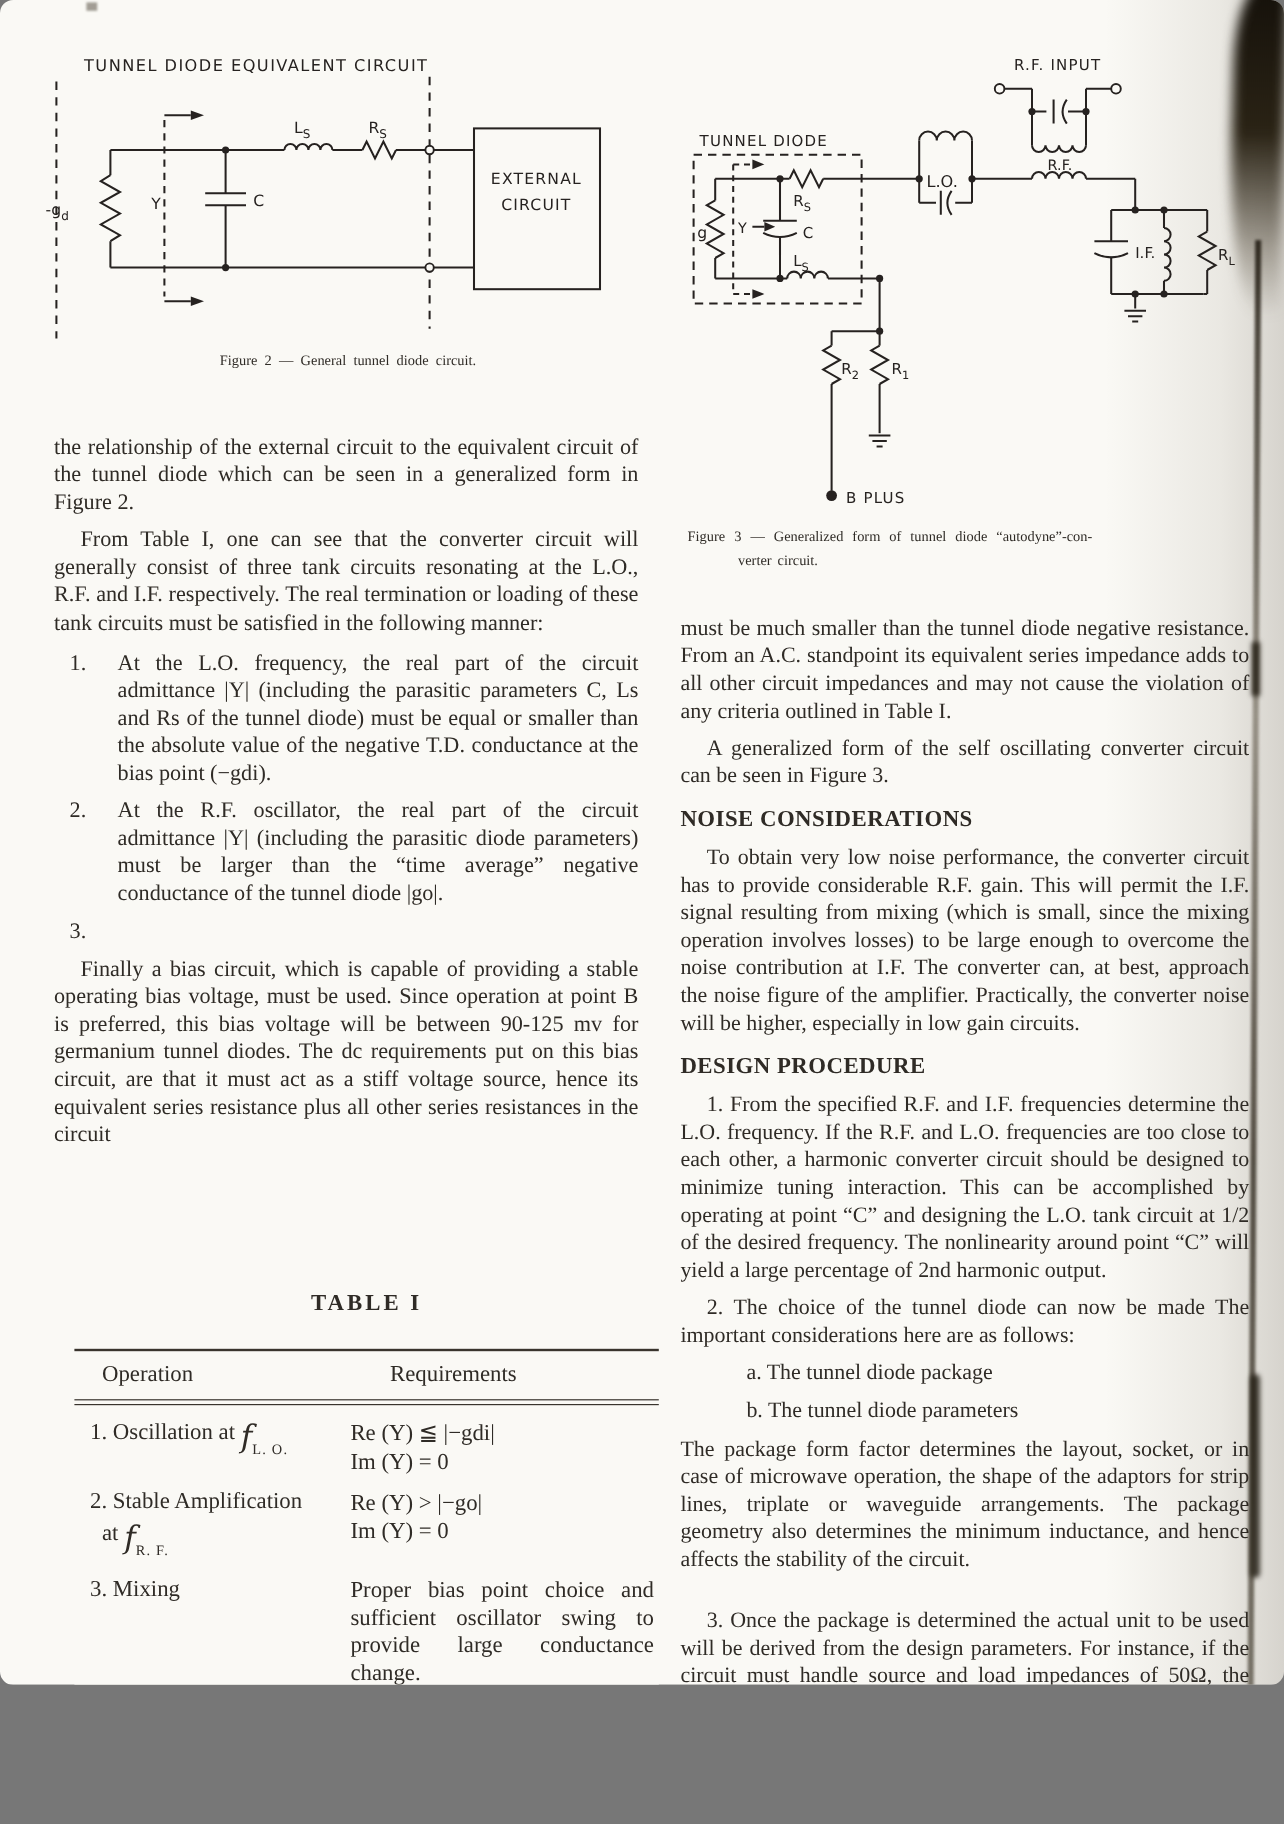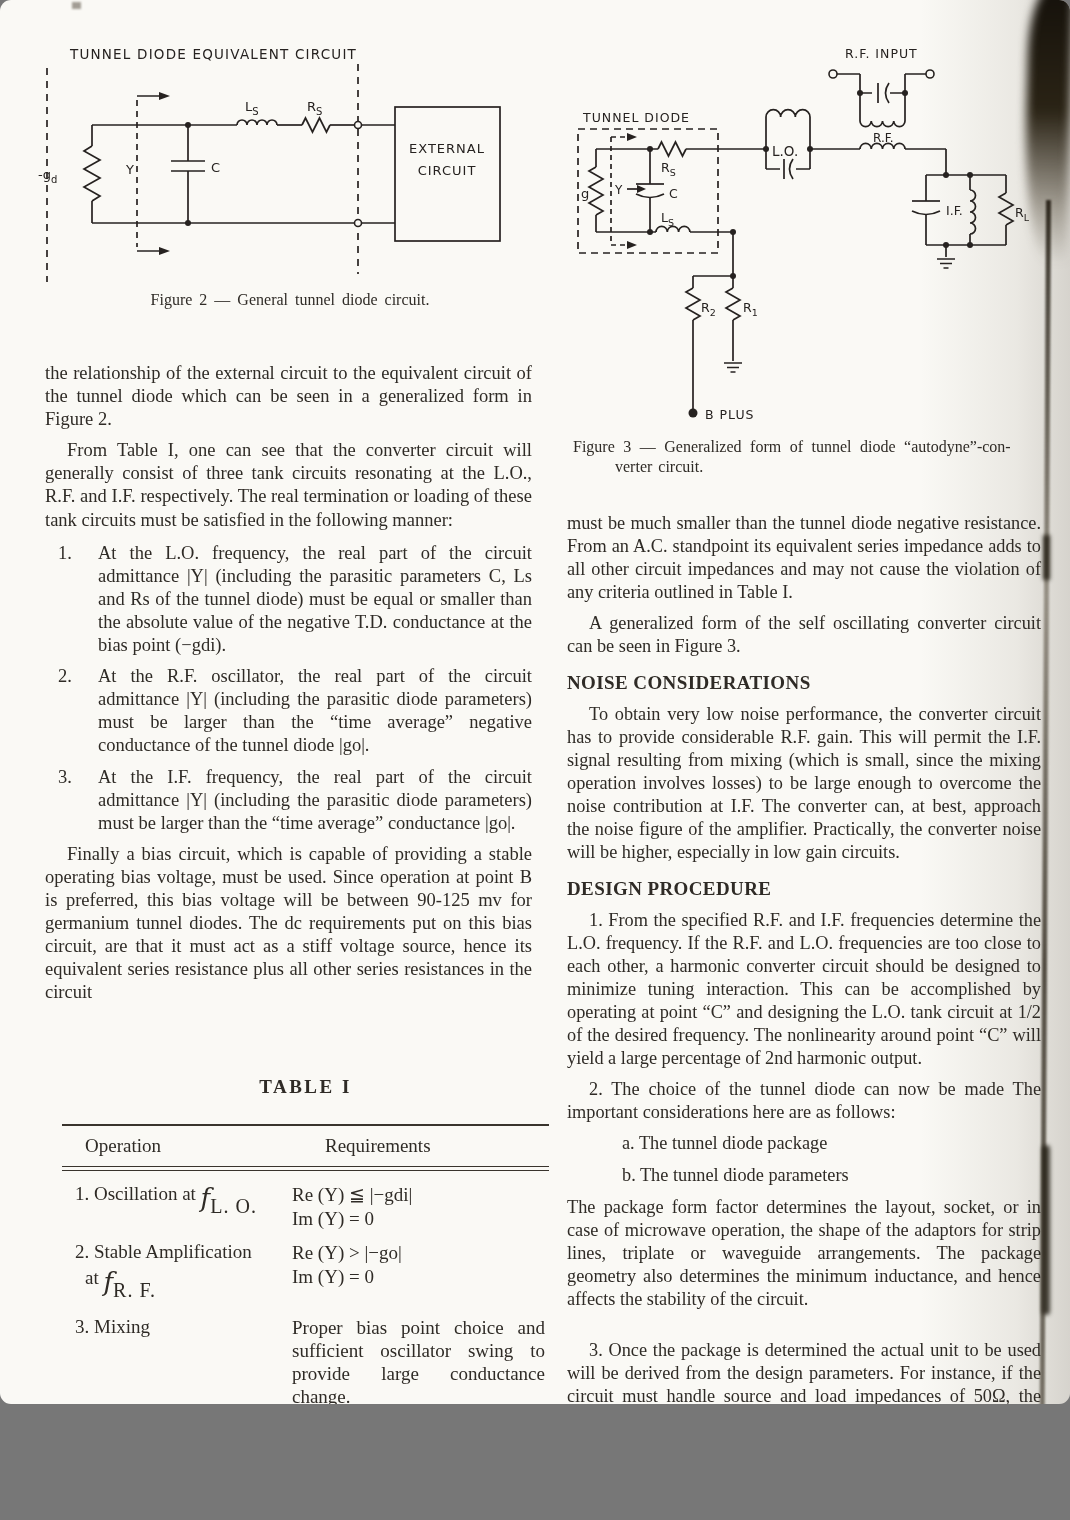--- a/index.html
+++ b/index.html
@@ -17,21 +17,21 @@
   .edge-seg{position:absolute;background:rgba(25,20,10,0.8);filter:blur(2px);}
   .seg1{left:1043px;top:535px;width:7px;height:45px;}
   .seg2{left:1042px;top:1145px;width:8px;height:170px;border-radius:4px;}
   .seg3{left:1044px;top:1470px;width:9px;height:50px;}
   .corner-tick{position:absolute;left:72px;top:2px;width:9px;height:7px;background:rgba(90,82,70,0.55);filter:blur(1px);}
 
   
   svg text{font-family:"DejaVu Sans","Liberation Sans",sans-serif;fill:#262220;}
   .fig2{position:absolute;left:30px;top:40px;}
   .fig3{position:absolute;left:563px;top:45px;}
-  .figcap{font-size:16px;line-height:20px;color:#2f2b26;}
+  .figcap{font-size:12px;line-height:20px;color:#2f2b26;}
   .fig2cap{position:absolute;left:60px;top:290px;width:460px;text-align:center;word-spacing:3px;}
   .fig3cap{position:absolute;left:573px;top:437px;width:478px;}
   .fig3cap .l1{word-spacing:4.5px;}
   .fig3cap .l2{padding-left:42px;word-spacing:2px;}
 
   
   .lcol{position:absolute;left:45px;top:362px;width:487px;font-size:18.5px;line-height:23.1px;}
   .rcol{position:absolute;left:567px;top:512px;width:474px;font-size:18.3px;line-height:23px;}
   .p{margin:0 0 8px 0;text-align:justify;}
   .ind{text-indent:22px;}
@@ -47,21 +47,21 @@
   .rule-top{border-top:2.5px solid #39342d;}
   .thead{display:flex;padding:9px 0 9px 0;}
   .thead .c1{width:217px;padding-left:23px;}
   .thead .c2{flex:1;padding-left:23px;}
   .rule-dbl{height:3px;border-top:1.5px solid #39342d;border-bottom:1.5px solid #39342d;margin-bottom:12px;}
   .trow{display:flex;margin-bottom:10px;}
   .trow .c1{width:217px;padding-left:13px;}
   .trow .c2{flex:1;line-height:24px;}
   .trow .c2 .just{text-align:justify;padding-right:4px;line-height:23px;}
   .fit{font-style:italic;font-size:26px;vertical-align:-7px;font-family:"DejaVu Serif",serif;}
-  .fsub{font-size:20px;vertical-align:-13px;letter-spacing:1px;}
+  .fsub{font-size:12px;vertical-align:-13px;letter-spacing:1px;}
   .atline{margin-top:4px;padding-left:10px;}
   .rule-bot{border-top:2px solid #39342d;margin-top:4px;}
 
   .pgnum{position:absolute;left:44px;top:1480px;font-weight:bold;font-size:19px;}
   .brand{position:absolute;left:600px;top:1486px;width:445px;text-align:right;
          font-style:italic;font-weight:bold;font-size:17px;letter-spacing:3px;}
 </style>
 </head>
 <body>
 
@@ -228,21 +228,20 @@
     <div class="li">
       <span class="num">1.</span>
       <span class="txt">At the L.O. frequency, the real part of the circuit admittance |Y| (including the parasitic parameters C, Ls and Rs of the tunnel diode) must be equal or smaller than the absolute value of the negative T.D. conductance at the bias point (−gdi).</span>
     </div>
     <div class="li">
       <span class="num">2.</span>
       <span class="txt">At the R.F. oscillator, the real part of the circuit admittance |Y| (including the parasitic diode parameters) must be larger than the “time average” negative conductance of the tunnel diode |go|.</span>
     </div>
     <div class="li">
       <span class="num">3.</span>
-      <span class="txt">At the I.F. frequency, the real part of the circuit admittance |Y| (including the parasitic diode parameters) must be larger than the “time average” conductance |go|.</span>
     </div>
     <p class="p ind" style="margin-top:2px;">Finally a bias circuit, which is capable of providing a stable operating bias voltage, must be used.  Since operation at point B is preferred, this bias voltage will be between 90-125 mv for germanium tunnel diodes.  The dc requirements put on this bias circuit, are that it must act as a stiff voltage source, hence its equivalent series resistance plus all other series resistances in the circuit</p>
   </div>
 
   <div class="tbl">
     <div class="tbl-title">TABLE I</div>
     <div class="rule-top"></div>
     <div class="thead">
       <div class="c1">Operation</div>
       <div class="c2">Requirements</div>

